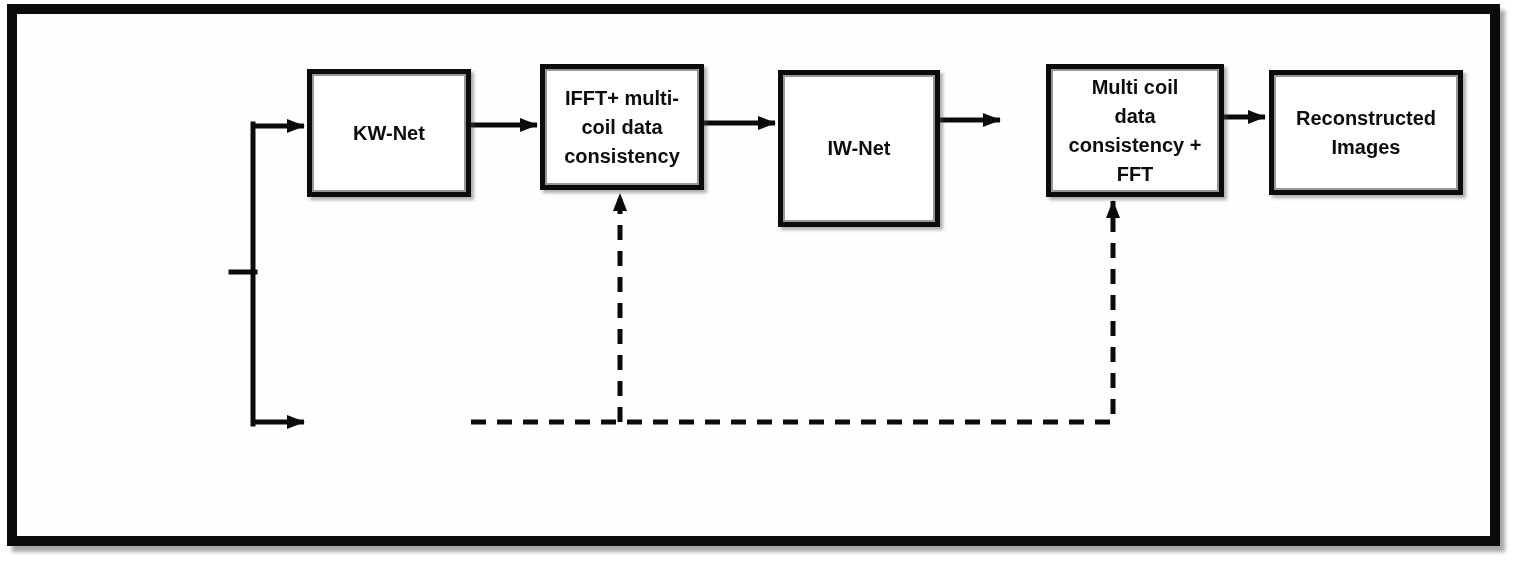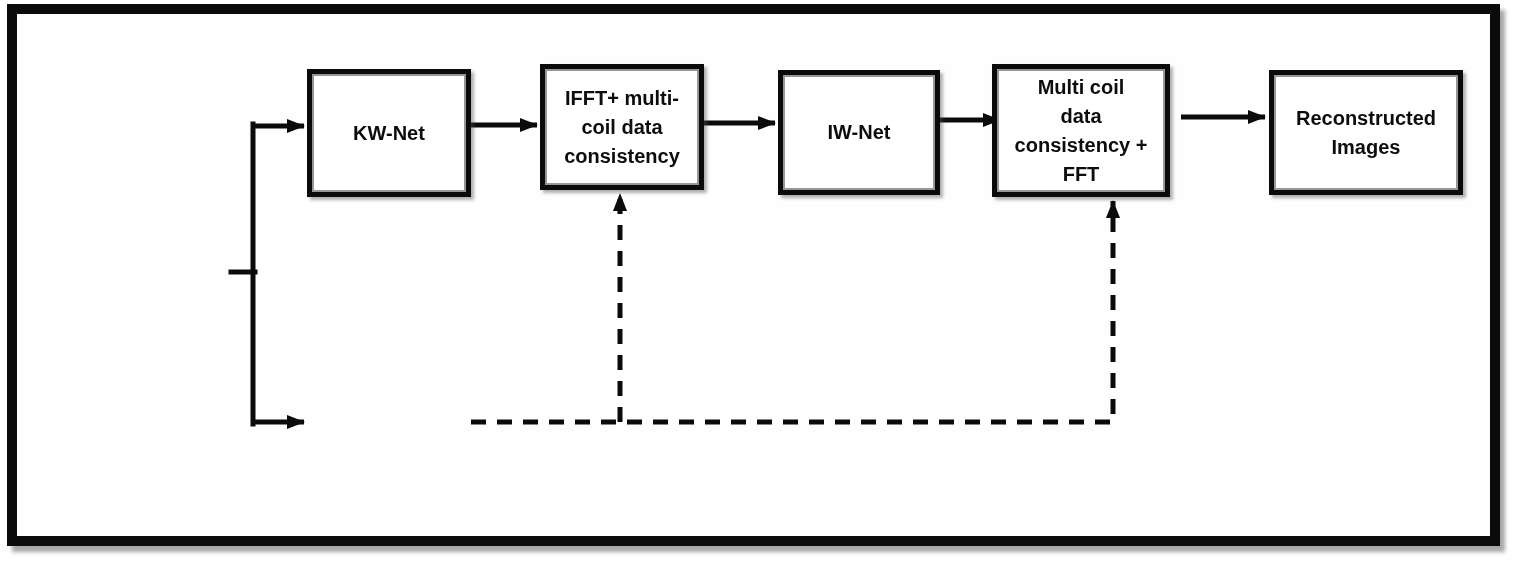--- a/index.html
+++ b/index.html
@@ -49,22 +49,22 @@
     font-size: 20px;
     line-height: 29px;
   }
   .node-label {
     white-space: pre-line;
     padding: 0 4px;
   }
   .node-vd    { left: 43px;   top: 223px; width: 188px; height: 137px; }
   .node-kw    { left: 307px;  top: 69px;  width: 164px; height: 128px; }
   .node-ifft  { left: 540px;  top: 64px;  width: 164px; height: 126px; }
-  .node-iw    { left: 778px;  top: 70px;  width: 162px; height: 125px; }
-  .node-multi { left: 992px; top: 64px;  width: 178px; height: 133px; }
+  .node-iw    { left: 778px;  top: 70px;  width: 162px; height: 157px; }
+  .node-multi { left: 1046px; top: 64px;  width: 178px; height: 133px; }
   .node-recon { left: 1269px; top: 70px;  width: 194px; height: 125px; }
   .node-sens  { left: 307px;  top: 376px; width: 164px; height: 112px; }
 </style>
 </head>
 <body>
 
 <div class="stage">
 
   <div class="frame"></div>
 

